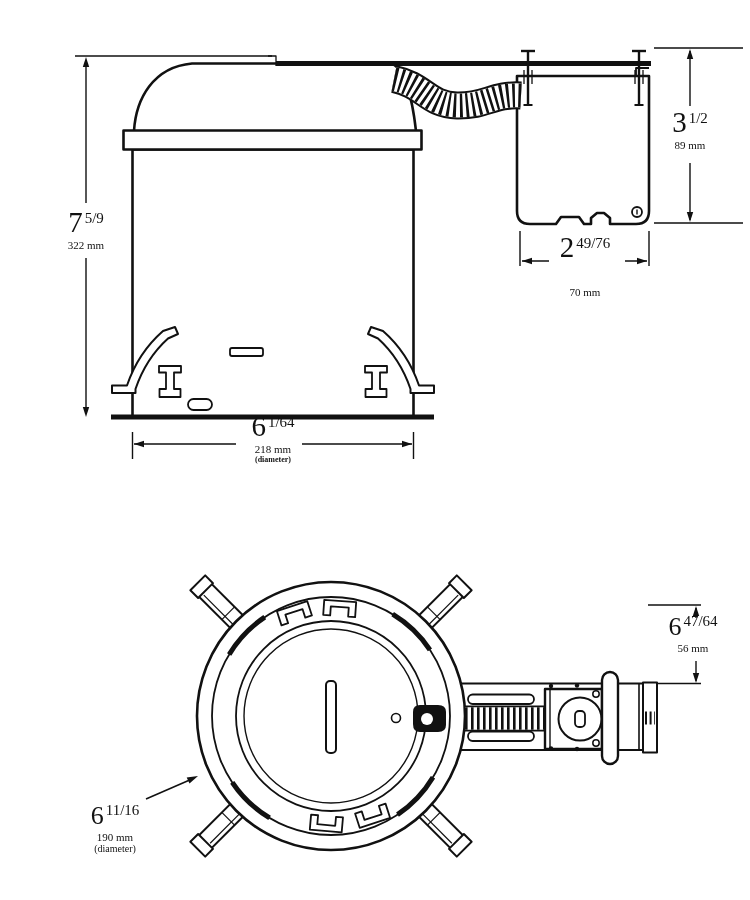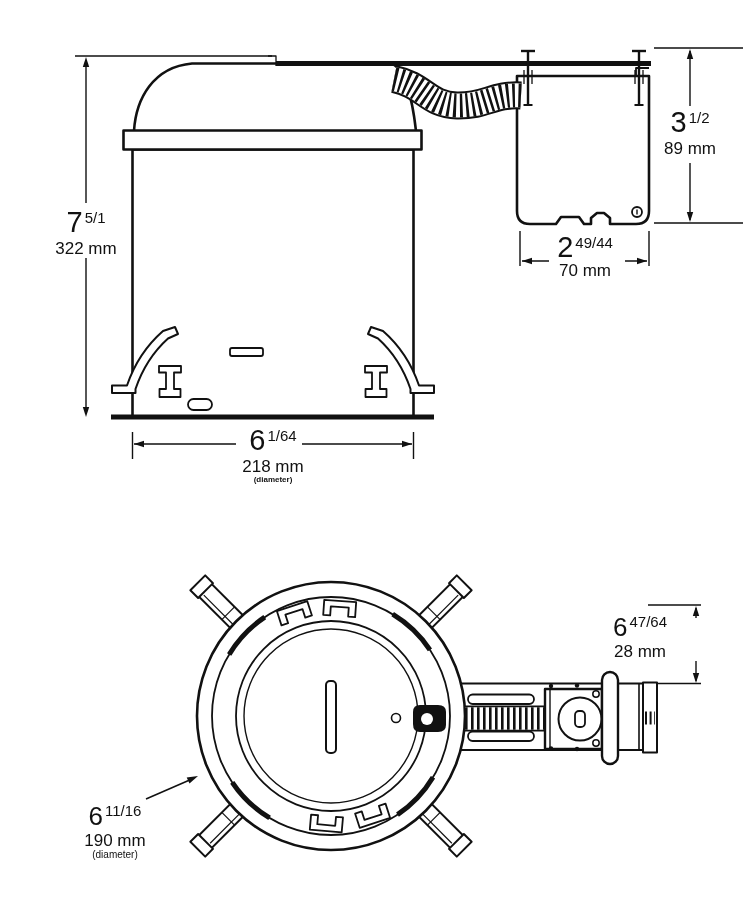--- a/index.html
+++ b/index.html
@@ -1,23 +1,23 @@
 <!DOCTYPE html>
 <html><head>
 <meta charset="utf-8">
 <style>
   html,body{margin:0;padding:0;background:#ffffff;}
   .canvas{position:relative;width:750px;height:900px;background:#ffffff;overflow:hidden;
           font-family:"Liberation Sans", sans-serif;color:#111;}
   .canvas svg{position:absolute;left:0;top:0;}
-  .dim-label{position:absolute;text-align:center;line-height:1;color:#111;}
+  .dim-label{position:absolute;text-align:center;line-height:1;color:#111;font-family:Liberation Serif, serif;}
   .dim-row{white-space:nowrap;}
   .in{font-size:29px;font-weight:400;letter-spacing:-1px;}
   .fr{font-size:15px;font-weight:400;position:relative;top:-9px;margin-left:3px;letter-spacing:0;}
-  .mm{font-size:17px;font-weight:400;margin-top:3px;letter-spacing:0;}
+  .mm{font-size:11px;font-weight:400;margin-top:3px;letter-spacing:0;}
   .note{font-size:8px;font-weight:700;margin-top:1px;letter-spacing:0;}
 </style>
 </head>
 <body>
 
 <div class="canvas">
 
 <svg width="750" height="900" viewBox="0 0 750 900" stroke="#111" fill="none" stroke-linecap="butt" stroke-linejoin="round">
 
   <g>
@@ -178,43 +178,43 @@
     <path d="M696,608 V618 M696,661 V681"></path>
     <polygon points="696,606 692.8,616 699.2,616" fill="#111" stroke="none"></polygon>
     <polygon points="696,683 692.8,673 699.2,673" fill="#111" stroke="none"></polygon>
 
     <path d="M146,799 L192,779" stroke-width="1.6"></path>
     <polygon points="198,776 186.7,777.5 189.5,783.5" fill="#111" stroke="none"></polygon>
   </g>
 </svg>
 
 <div class="dim-label" style="left:40px;top:208px;width:92px;">
-  <div class="dim-row"><span class="in">7</span><span class="fr">5/1</span></div>
+  <div class="dim-row"><span class="in">7</span><span class="fr">5/9</span></div>
   <div class="mm">322 mm</div>
 </div>
 
-<div class="dim-label" style="left:218px;top:426px;width:110px;">
+<div class="dim-label" style="left:218px;top:412px;width:110px;">
   <div class="dim-row"><span class="in">6</span><span class="fr">1/64</span></div>
   <div class="mm">218 mm</div>
   <div class="note">(diameter)</div>
 </div>
 
 <div class="dim-label" style="left:644px;top:108px;width:92px;">
   <div class="dim-row"><span class="in">3</span><span class="fr">1/2</span></div>
   <div class="mm">89 mm</div>
 </div>
 
 <div class="dim-label" style="left:535px;top:233px;width:100px;">
-  <div class="dim-row"><span class="in">2</span><span class="fr">49/44</span></div>
-  <div class="mm" style="margin-top:0;">70 mm</div>
-</div>
-
-<div class="dim-label" style="left:608px;top:614px;width:64px;">
+  <div class="dim-row"><span class="in">2</span><span class="fr">49/76</span></div>
+  <div class="mm" style="margin-top:25px;">70 mm</div>
+</div>
+
+<div class="dim-label" style="left:661px;top:614px;width:64px;">
   <div class="dim-row"><span class="in" style="font-size:26px;">6</span><span class="fr">47/64</span></div>
-  <div class="mm">28 mm</div>
+  <div class="mm">56 mm</div>
 </div>
 
 <div class="dim-label" style="left:70px;top:776px;width:90px;margin-top:27px;">
   <div class="dim-row"><span class="in" style="font-size:26px;">6</span><span class="fr">11/16</span></div>
   <div class="mm">190 mm</div>
   <div class="note" style="font-size:10px;font-weight:400;">(diameter)</div>
 </div>
 
 </div>
 

